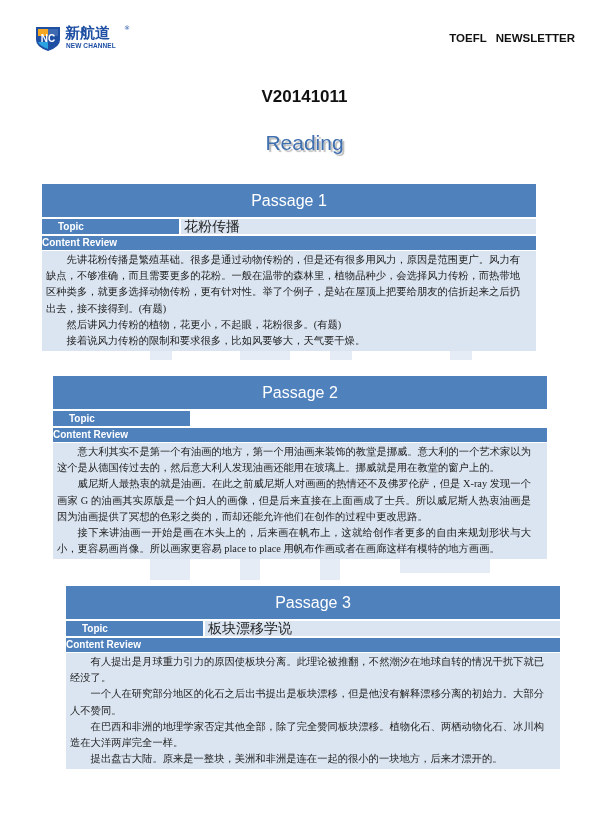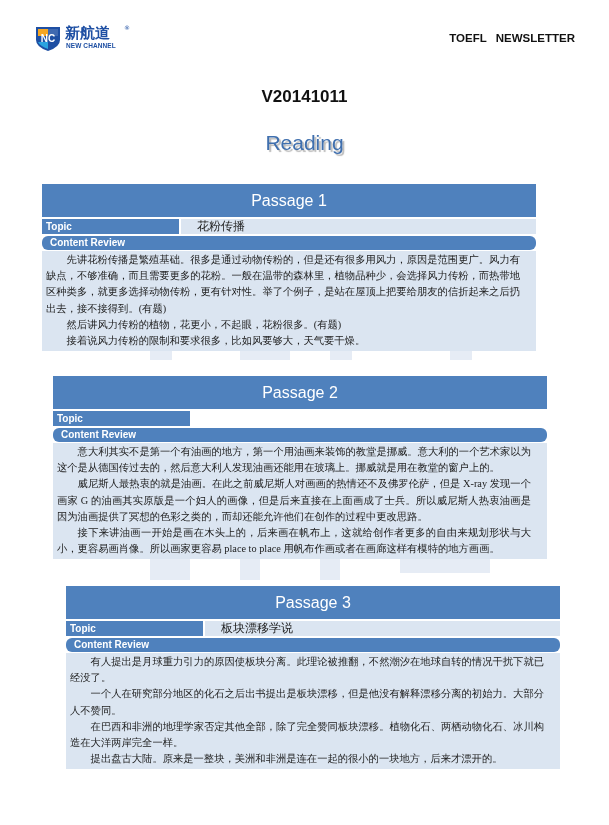--- a/index.html
+++ b/index.html
@@ -14,23 +14,23 @@
   .logo .shield { position: absolute; left: 0; top: 1px; width: 26px; height: 26px; }
   .logo .cn { position: absolute; left: 30px; top: 0px; font-family: "DejaVu Sans", sans-serif; font-weight: bold; font-size: 15px; color: #1e4fa3; letter-spacing: 0px; }
   .logo .reg { position: absolute; left: 89px; top: 0px; font-size: 6px; color: #1e4fa3; font-family: "DejaVu Sans", sans-serif; }
   .logo .en { position: absolute; left: 31px; top: 18px; font-family: "Liberation Sans", sans-serif; font-weight: bold; font-size: 6.5px; color: #1e4fa3; letter-spacing: 0.1px; }
   .newsletter { position: absolute; right: 34px; top: 32px; font-family: "Liberation Sans", sans-serif; font-weight: bold; font-size: 11.5px; color: #111; word-spacing: 6px; }
   .version { position: absolute; top: 87px; left: 0; width: 609px; text-align: center; font-family: "Liberation Sans", sans-serif; font-weight: bold; font-size: 17px; color: #111; z-index: 2; }
   .reading { position: absolute; top: 131px; left: 0; width: 609px; text-align: center; font-family: "Liberation Sans", sans-serif; font-size: 21px; color: #3f6fae; text-shadow: 2px 2px 1px #b9b9b9; z-index: 2; }
   .passage { position: absolute; left: 42px; width: 494px; z-index: 2; }
   .p-title { background: #4f81bd; color: #ffffff; text-align: center; font-family: "Liberation Sans", sans-serif; font-size: 16px; height: 33px; line-height: 33px; margin-bottom: 2px; }
   .p-topic-row { display: flex; height: 15px; margin-bottom: 2px; }
-  .p-topic-label { width: 137px; background: #4f81bd; color: #fff; font-family: "Liberation Sans", sans-serif; font-weight: bold; font-size: 10px; line-height: 15px; padding-left: 4px; box-sizing: border-box; margin-right: 2px; }
-  .p-topic-value { flex: 1; background: #dbe5f1; font-size: 12px; line-height: 15px; padding-left: 16px; color: #222; }
-  .p-review-label { background: #4f81bd; color: #fff; font-family: "Liberation Sans", sans-serif; font-weight: bold; font-size: 10px; height: 14px; line-height: 14px; padding-left: 8px; margin-bottom: 1px; border-radius: 6px; }
+  .p-topic-label { width: 137px; background: #4f81bd; color: #fff; font-family: "Liberation Sans", sans-serif; font-weight: bold; font-size: 10px; line-height: 15px; padding-left: 16px; box-sizing: border-box; margin-right: 2px; }
+  .p-topic-value { flex: 1; background: #dbe5f1; font-size: 14px; line-height: 15px; padding-left: 3px; color: #222; }
+  .p-review-label { background: #4f81bd; color: #fff; font-family: "Liberation Sans", sans-serif; font-weight: bold; font-size: 10px; height: 14px; line-height: 14px; padding-left: 0; margin-bottom: 1px; }
   .p-body { background: #dbe5f1; padding: 1px 16px 2px 4px; font-size: 10.3px; line-height: 16.2px; color: #1c1c1c; }
   .p-body p { margin: 0; text-indent: 2em; text-align: justify; }
   #p1 { top: 184px; } #p2 { top: 376px; margin-left: 11px; } #p3 { top: 586px; margin-left: 24px; }
 </style>
 </head>
 <body>
 
 <div class="watermark">
   <div class="wm-bar" style="left:0;top:0;width:22px;height:30px;"></div>
   <div class="wm-bar" style="left:90px;top:0;width:50px;height:30px;"></div>

